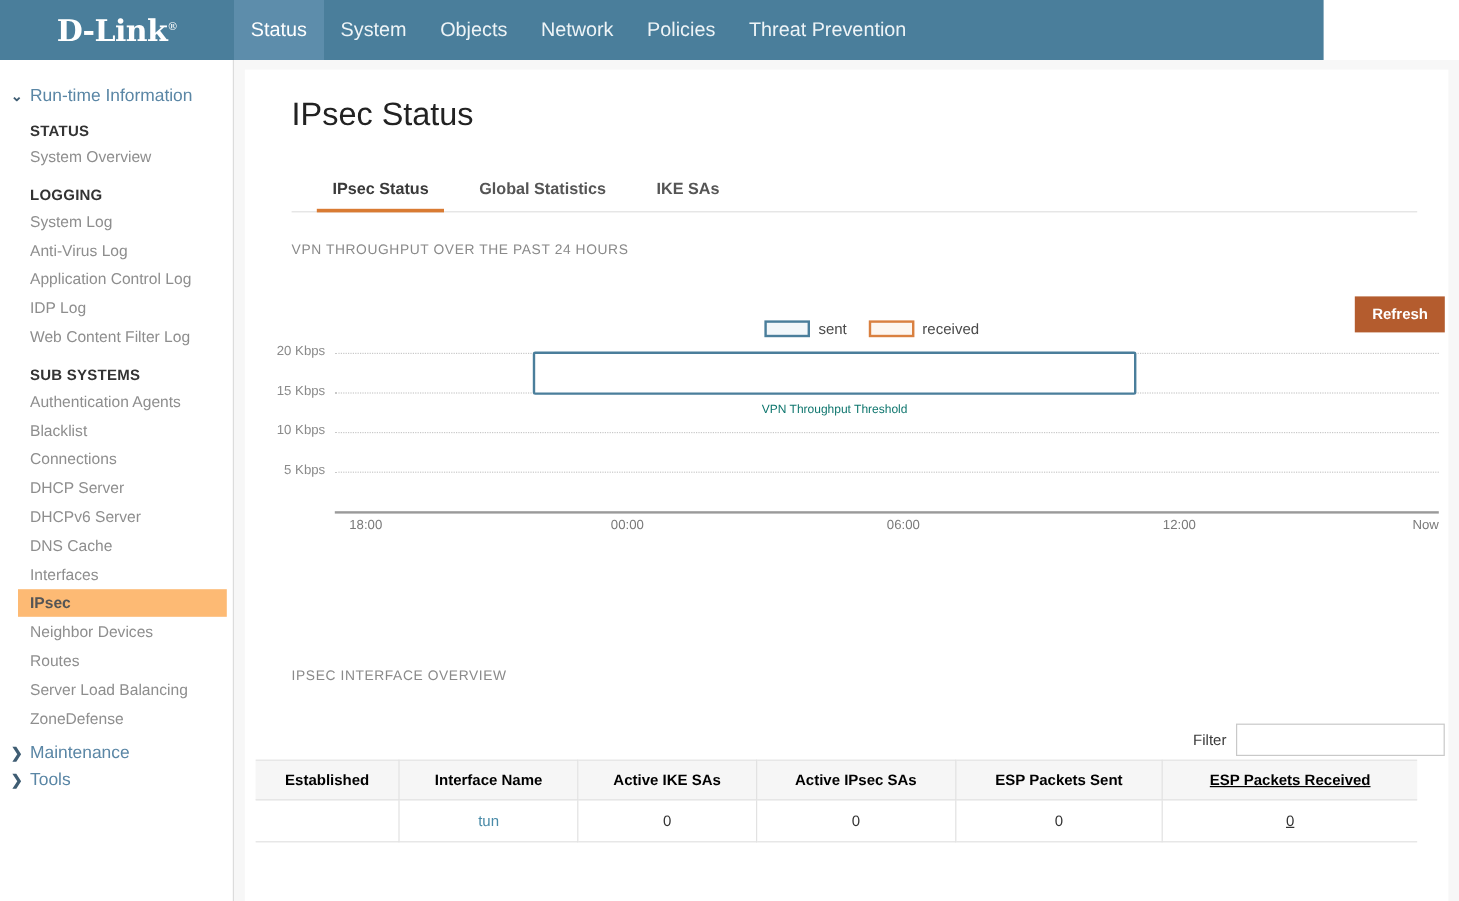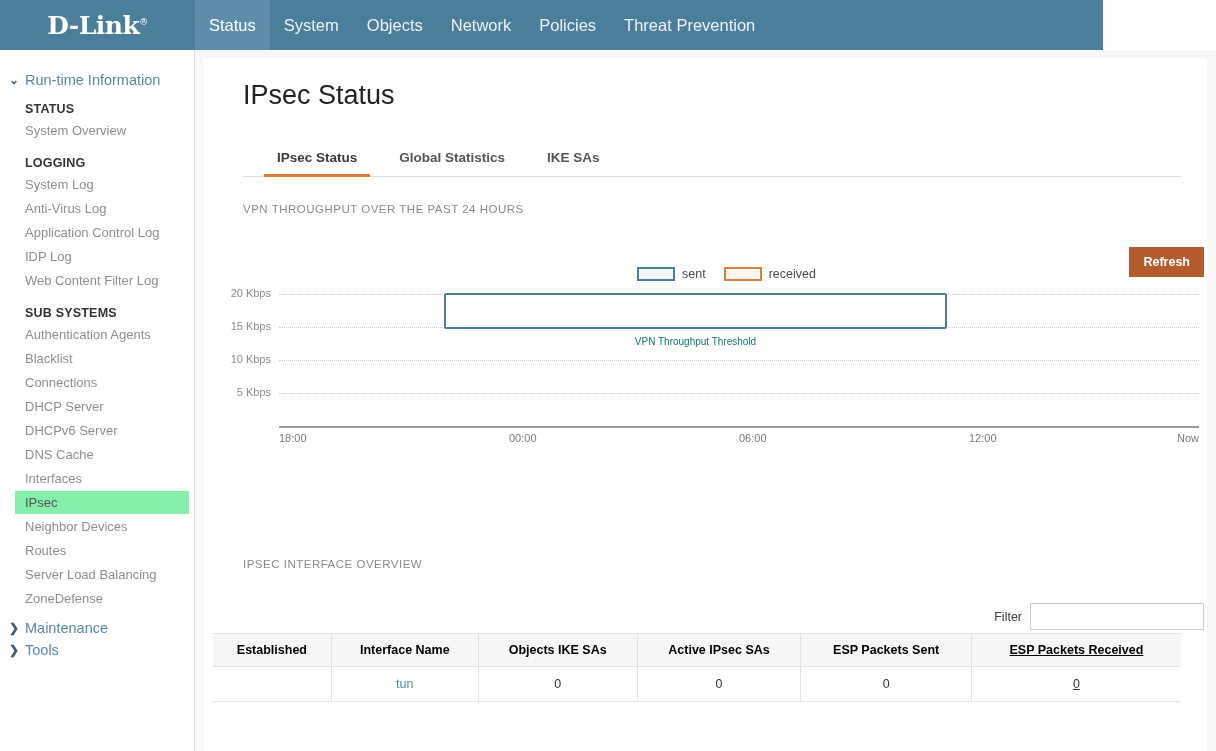--- a/index.html
+++ b/index.html
@@ -78,21 +78,21 @@
     margin-bottom: 3px;
   }
   .sb-link {
     padding: 4px 0 4px 25px;
     color: #8e8e8e;
     font-size: 13px;
     cursor: pointer;
     margin: 1px 5px 1px 15px;
     padding-left: 10px;
   }
-  .sb-link.selected { background: #86efac; color: #555555; }
+  .sb-link.selected { background: #fdba74; color: #555555; font-weight: bold; }
 
   
   #content {
     position: absolute; top: 50px; left: 195px;
     width: 1021px; height: 701px;
     background: #f7f7f7;
     padding: 8px 9px 0 9px;
   }
   #panel {
     background: #ffffff;
@@ -365,21 +365,21 @@
           </div>
           <div class="ytick" style="top: 79.0909px;">
             <span class="ytick-label">10 Kbps</span>
           </div>
           <div class="ytick" style="top: 112.045px;">
             <span class="ytick-label">5 Kbps</span>
           </div>
         </div>
       <div id="baseline"></div>
       <div id="xaxis">
-          <span class="xtick" style="left: 0px;">18:00</span>
+          <span class="xtick" style="left: 12px;">18:00</span>
           <span class="xtick" style="left: 230px;">00:00</span>
           <span class="xtick" style="left: 460px;">06:00</span>
           <span class="xtick" style="left: 690px;">12:00</span>
           <span class="xtick" style="right: 0px;">Now</span>
         </div>
     </div>
 
     <div id="threshold-wrap">
       <input id="threshold-input" type="text" value="" style="">
       <div id="threshold-label">VPN Throughput Threshold</div>
@@ -390,21 +390,21 @@
     <div id="filter-row">
       <span id="filter-label">Filter</span>
       <input id="filter-input" type="text" value="" style="">
     </div>
 
     <table id="iface-table">
       <thead>
         <tr id="thead-row">
             <th>Established</th>
             <th>Interface Name</th>
-            <th>Objects IKE SAs</th>
+            <th>Active IKE SAs</th>
             <th>Active IPsec SAs</th>
             <th>ESP Packets Sent</th>
             <th>ESP Packets Received</th>
           </tr>
       </thead>
       <tbody id="tbody">
           <tr>
             <td></td>
             <td class="link">tun</td>
             <td>0</td>

